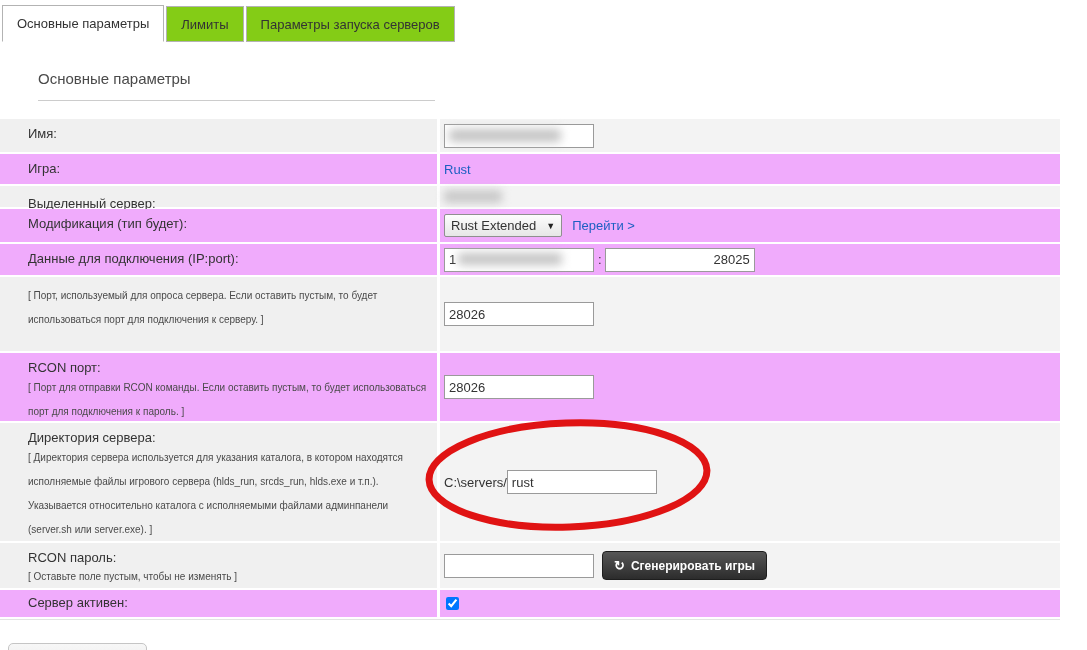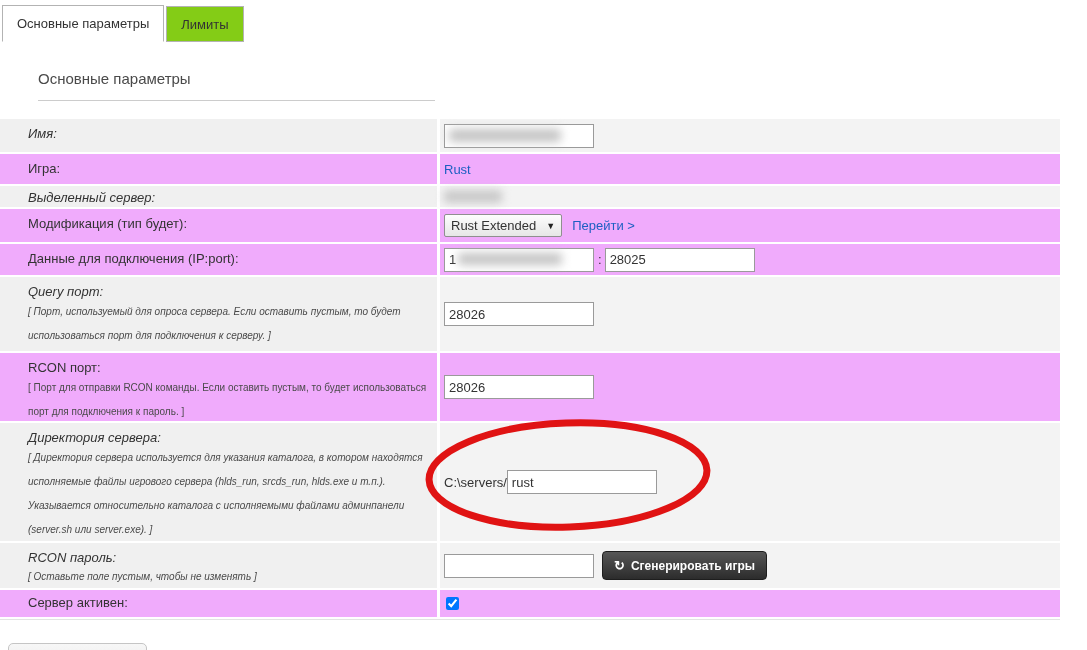--- a/index.html
+++ b/index.html
@@ -15,31 +15,31 @@
 
   
   .section-title { margin:28px 0 0 38px; width:397px; padding-bottom:13px;
          border-bottom:1px solid #ccc; font-size:15px; color:#4a4a4a; }
 
   
   .form-table { width:1060px; margin-top:18px; border-bottom:1px solid #e3e3e3; }
   .row { display:flex; margin-bottom:2px; }
   .cell-label { width:437px; margin-right:3px; padding:7px 6px 2px 28px; }
   .cell-value { flex:1; display:flex; align-items:center; padding-left:4px; }
-  .row.gray .cell-label { background:#f0f0f0;font-style:italic; }
+  .row.gray .cell-label { background:#f0f0f0; }
   .row.gray .cell-value { background:#f3f3f3; }
   .row.white .cell-label, .row.white .cell-value { background:#f0abfc; }
-  .row-slim .cell-label { padding-top:4px; }
+  .row-slim .cell-label { padding-top:10px; }
   .f-label { font-size:13px; line-height:16px; color:#333; }
   .f-desc  { font-size:10px; line-height:24px; color:#4a4a4a; white-space:nowrap; }
 
   input[type=text] { height:24px; border:1px solid #9a9a9a; background:#fff;
       font-family:"Liberation Sans",sans-serif; font-size:13px; color:#333;
       padding:0 4px; width:150px; }
-  .port-input { width:60px; }
+  .port-input { width:60px;text-align:right; }
   .pwd-input { height:28px; }
   .sep { margin:0 3px 0 4px; font-size:13px; }
   .input-wrap { position:relative; display:inline-block; }
   .blur-blob { position:absolute; background:#c4c4c4; border-radius:4px;
       filter:blur(5px); pointer-events:none; }
   .blob-static { display:inline-block; width:58px; height:13px; background:#c9c9c9;
       border-radius:3px; filter:blur(4px); }
 
   a.link { color:#1c5fc2; font-size:13px; text-decoration:none; cursor:pointer; }
 
@@ -72,20 +72,21 @@
 </style>
 </head>
 <body>
 
 <div class="page">
 
   
   <div class="tabstrip">
     <div class="tab active">Основные параметры</div>
     <div class="tab">Лимиты</div>
+    <div class="tab">Параметры запуска серверов</div>
   </div>
 
   
   <div class="section-title">Основные параметры</div>
 
   
   <div class="form-table">
 
     <div class="row gray h33">
       <div class="cell-label">
@@ -139,21 +140,20 @@
           <input type="text" value="1" style="">
           <span class="blur-blob" style="left:14px;top:5px;width:104px;height:12px;"></span>
         </span>
         <span class="sep">:</span>
         <input type="text" class="port-input" value="28025" style="">
       </div>
     </div>
 
     <div class="row gray h74">
       <div class="cell-label">
-        <div class="f-label">Query порт:</div>
         <div class="f-desc">[ Порт, используемый для опроса сервера. Если оставить пустым, то будет</div>
         <div class="f-desc">использоваться порт для подключения к серверу. ]</div>
       </div>
       <div class="cell-value">
         <input type="text" value="28026" style="">
       </div>
     </div>
 
     <div class="row white h68">
       <div class="cell-label">

